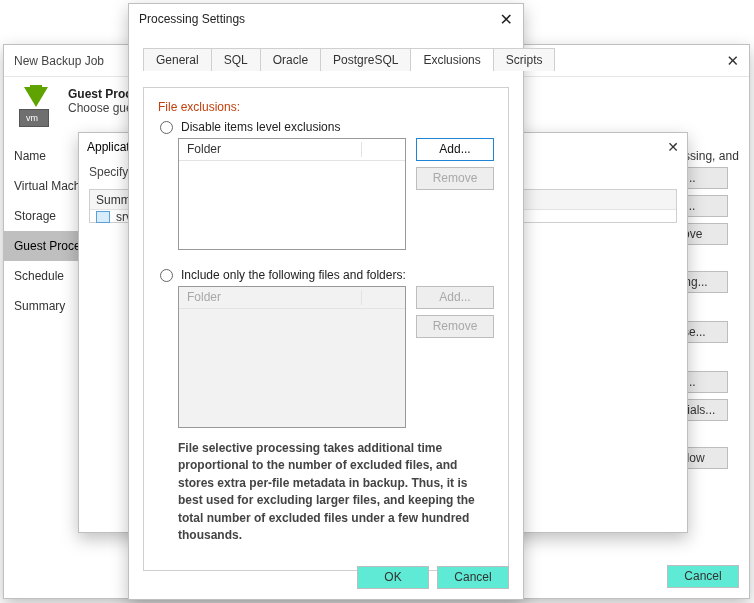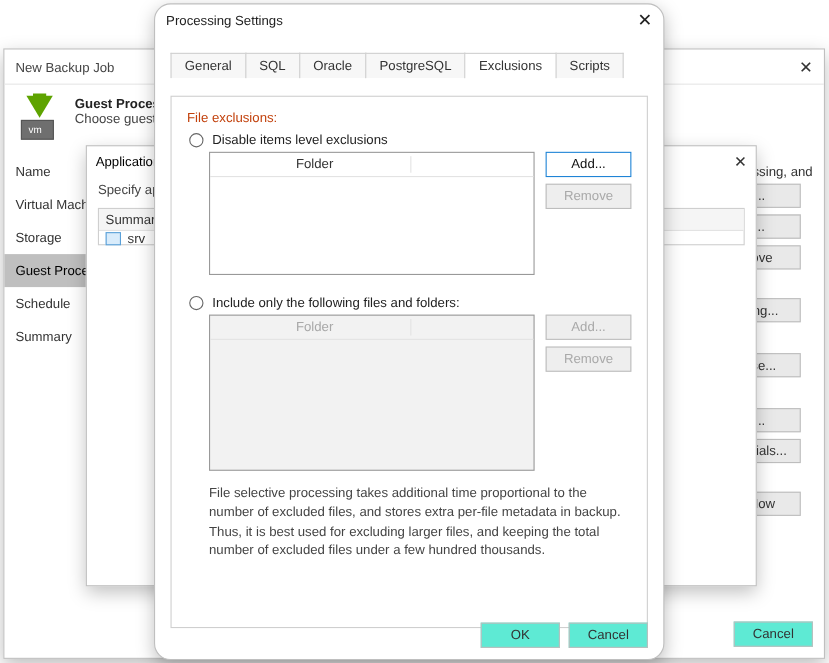--- a/index.html
+++ b/index.html
@@ -34,43 +34,43 @@
     .w2 { left: 78px; top: 132px; width: 610px; height: 401px; }
     .w2 .titlebar { height:28px; display:flex; align-items:center; padding:0 8px;}
     .w2 .close2 { margin-left:auto; font-size:14px; color:#333; cursor:pointer;}
     .w2 .hint { padding:4px 10px 6px; color:#444;}
     .w2 .grid { margin:4px 10px; border:1px solid #cfcfcf; height:34px; }
     .w2 .gh { background:#f5f5f5; border-bottom:1px solid #e3e3e3; height:20px; line-height:20px; padding:0 6px; color:#333;}
     .w2 .gr { height:14px; padding:0 6px; display:flex; align-items:center; gap:6px; color:#333;}
     .w2 .srvico { width:14px;height:12px;border:1px solid #5aa0d8;background:#d9ecfb;position:relative;}
 
     
-    .w3 { left: 140px; top: 3px; width: 464px; height: 597px; z-index: 30; border-radius: 15px; }
+    .w3 { left: 128px; top: 3px; width: 396px; height: 597px; z-index: 30; }
     .w3 .titlebar { height:30px; display:flex; align-items:center; padding:0 10px;}
     .w3 .titlebar .t { flex:1; color:#222;}
     .w3 .close3 { font-size:16px; color:#222; cursor:pointer;}
     .w3 .tabs { display:flex; margin:14px 14px 16px; }
     .w3 .tabs .tab { border:1px solid #cfcfcf; border-bottom:none; padding:4px 12px; background:#f7f7f7; margin-right:-1px; color:#333; cursor:pointer;}
     .w3 .tabs .tab.active { background:#fff; position:relative; z-index:2;}
     .w3 .page { border:1px solid #cfcfcf; margin:0 14px 10px; padding:12px 14px 10px; height:484px; position:relative;}
     .w3 .sec-title { color:#c2410c; margin-bottom:6px;}
     .w3 .radio-row { display:flex; align-items:center; gap:8px; margin:4px 0 4px 2px; color:#222;}
     .radio { width:13px;height:13px;border:1px solid #666;border-radius:50%;display:inline-block;position:relative;}
     .radio.checked:after{content:"";position:absolute;left:3px;top:3px;width:5px;height:5px;border-radius:50%;background:#222;}
-    .listbox { border:1px solid #999; height:112px;text-align:center; }
+    .listbox { border:1px solid #999; height:112px; }
     .listbox .lh { height:22px; border-bottom:1px solid #e3e3e3; padding:3px 8px; color:#333; display:flex;}
     .listbox .lh span:first-child{ flex:0 0 175px; border-right:1px solid #e3e3e3;}
     .listbox .lr { padding:4px 8px; color:#333;}
     .listbox.disabled { background:#f2f2f2; }
     .listbox.disabled .lh, .listbox.disabled .lr { color:#a8a8a8; }
     .row2 { display:flex; gap:10px; margin-left:20px;}
     .btncol { display:flex; flex-direction:column; gap:6px;}
     .btncol .btn { width:78px;}
     .btncol .add-primary { background:#fff; border:1.5px solid #1f84d6; color:#111;}
-    .note { margin:12px 0 0 20px; color:#444; line-height:1.45; max-width:420px;}
+    .note { margin:12px 0 0 20px; color:#444; line-height:1.45; max-width:420px;font-weight:bold;}
     .w3 .footer3 { position:absolute; right:14px; bottom:10px; display:flex; gap:8px;}
   </style>
 </head>
 <body>
 
 <div class="win w1">
   <div class="titlebar">
     <span>New Backup Job</span>
     <span class="close">✕</span>
   </div>

